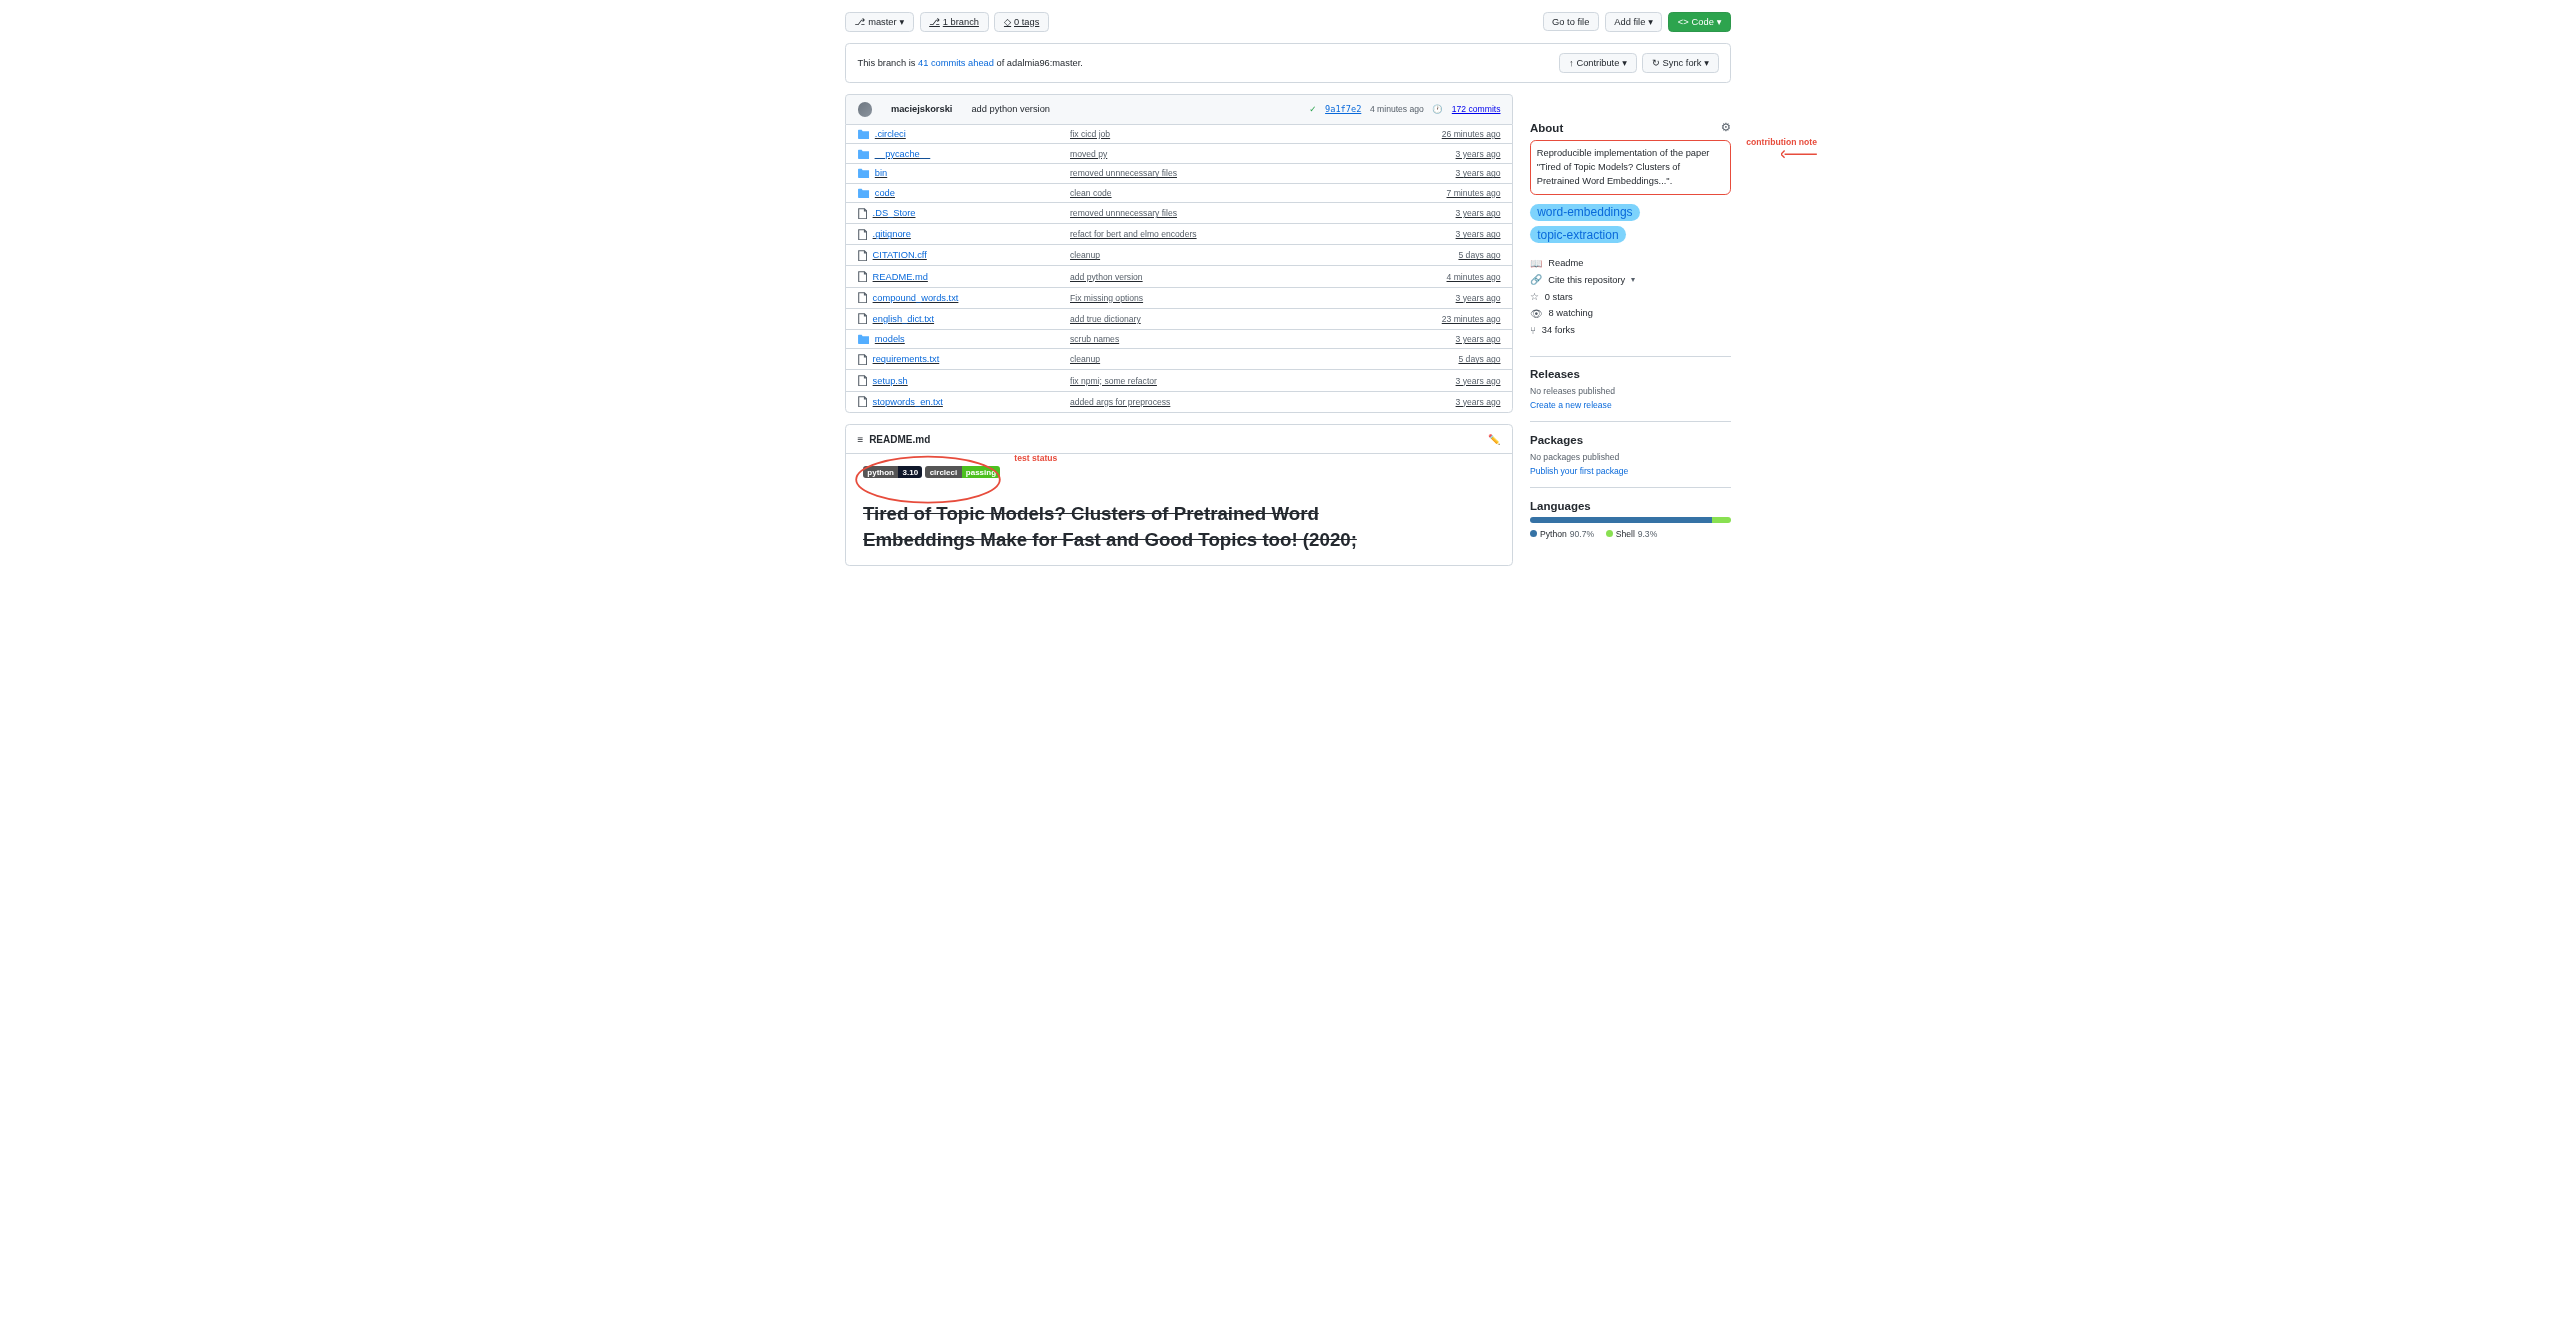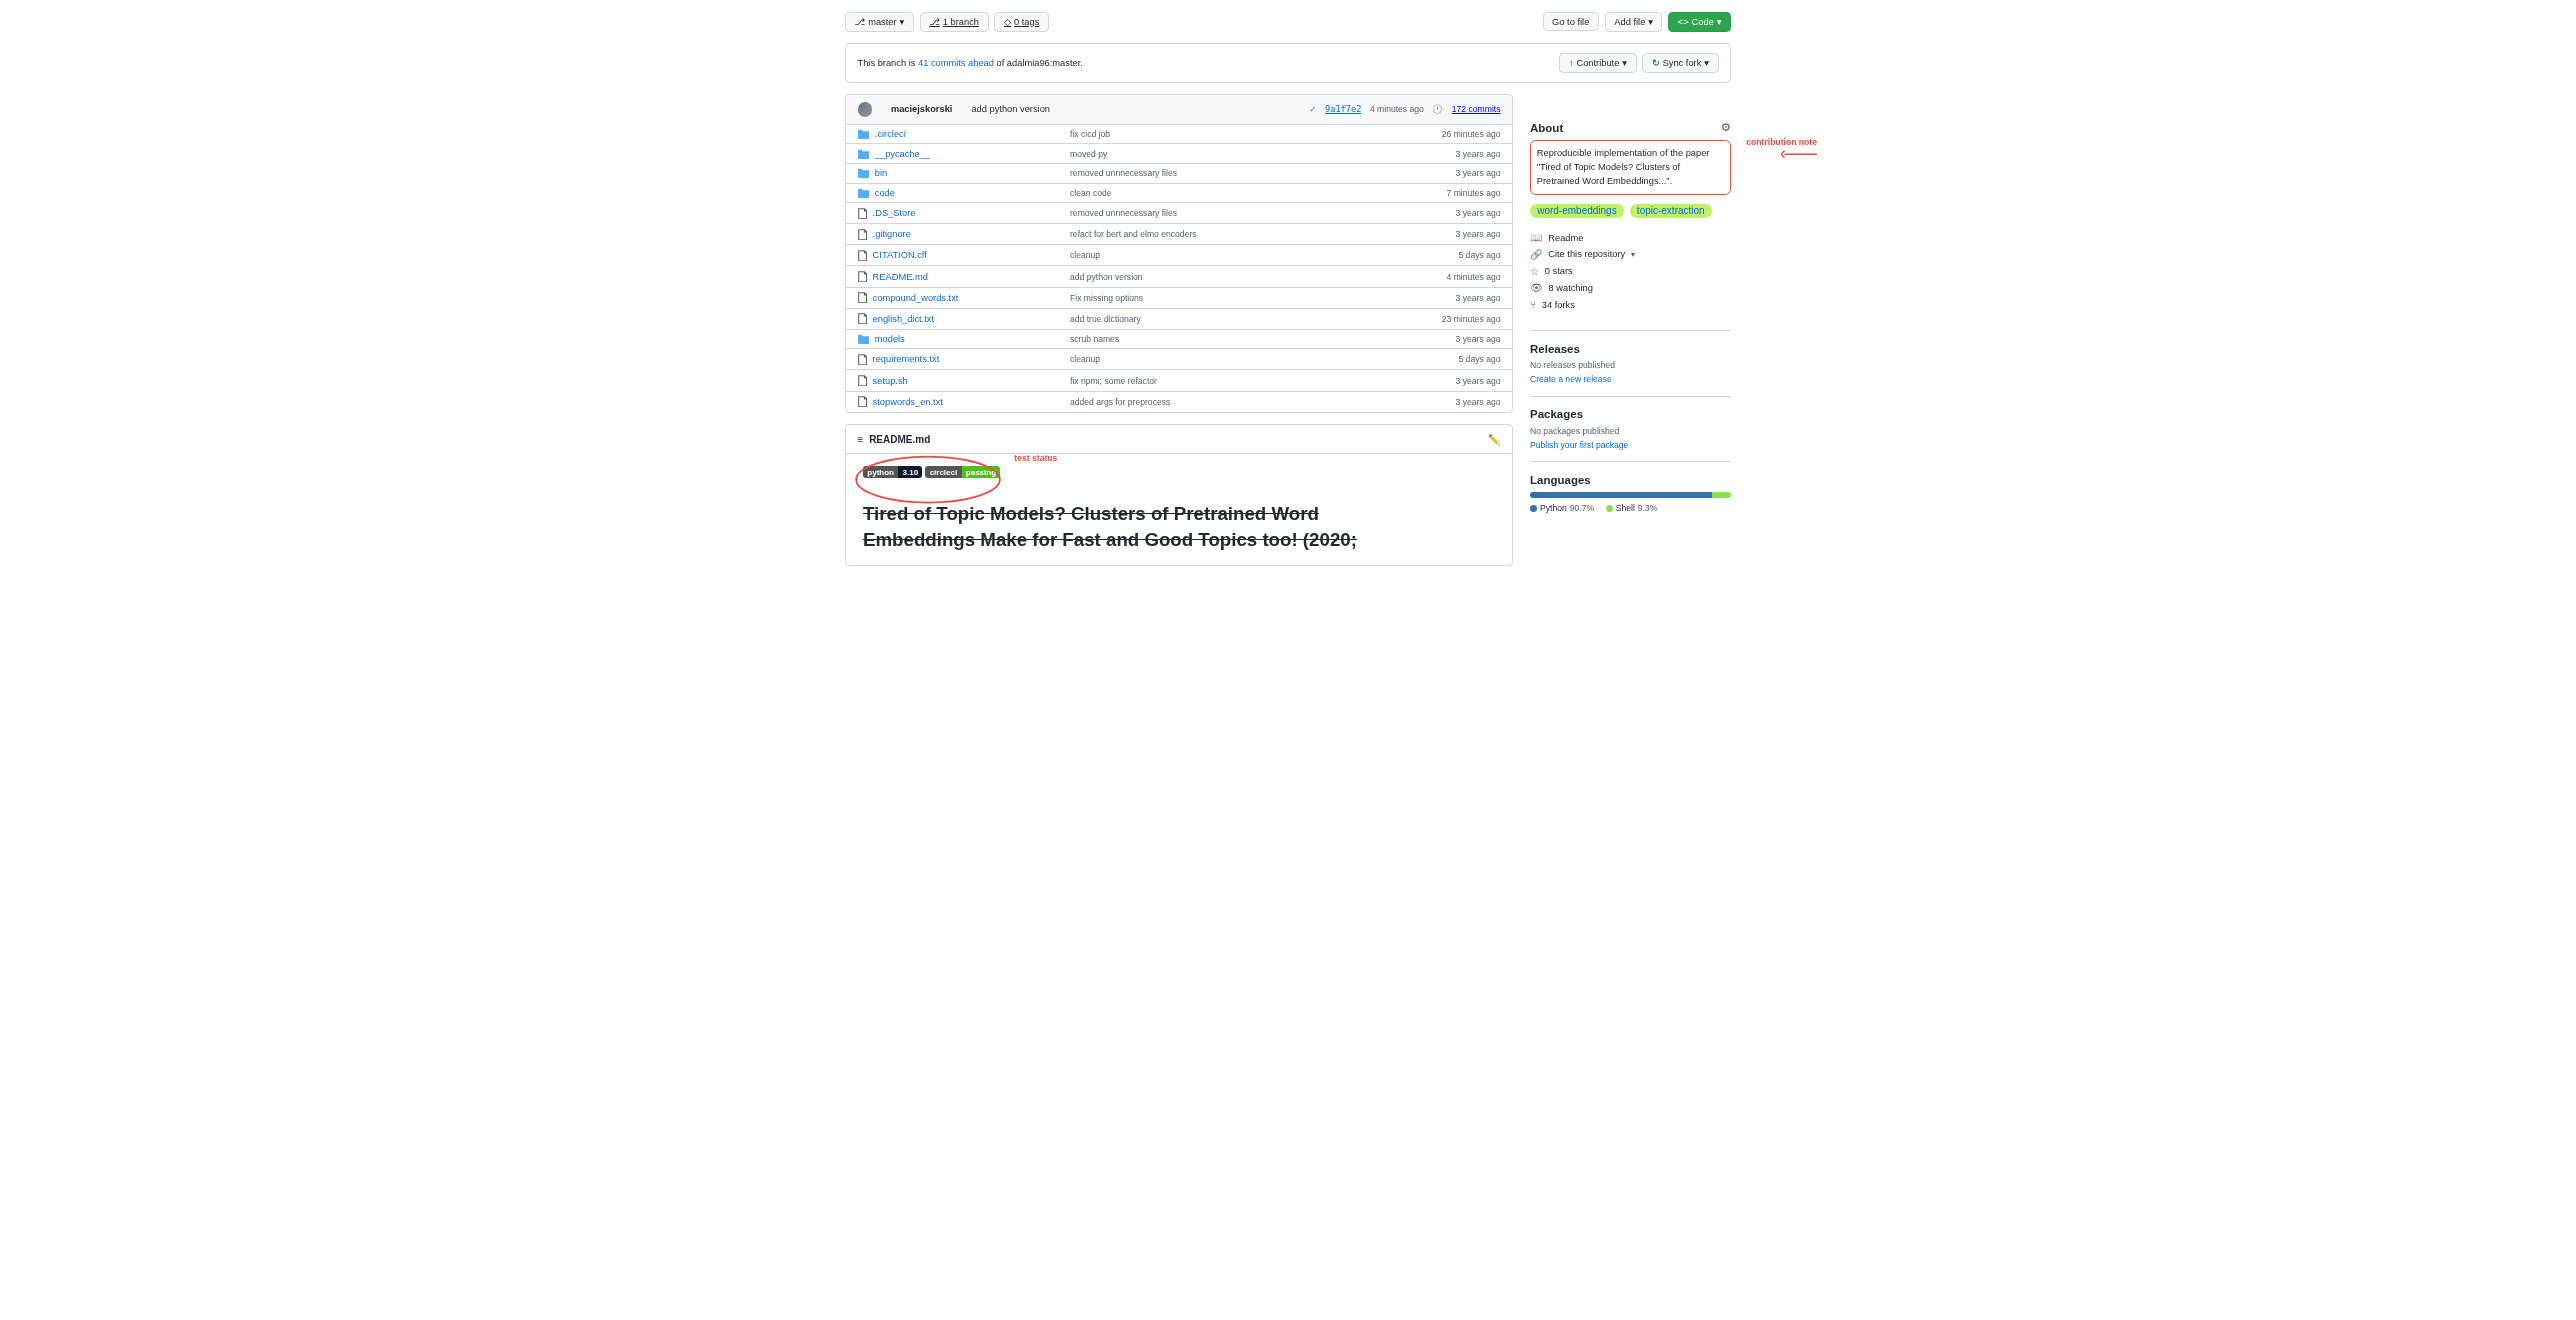--- a/index.html
+++ b/index.html
@@ -30,21 +30,21 @@
     .commit-bar { display: flex; align-items: center; justify-content: space-between; padding: 7.2px 11.5px; background: #f6f8fa; border: 0.7px solid #d0d7de; border-radius: 4.3px 4.3px 0 0; border-bottom: 0; }
     .commit-bar-left { display: flex; align-items: center; gap: 19px; }
     .avatar { width: 14.4px; height: 14.4px; border-radius: 50%; background: #6e7781; display: inline-block; flex-shrink: 0; }
     .commit-author { font-weight: 600; font-size: 9.3px; color: #24292f; }
     .commit-message { font-size: 9.3px; color: #24292f; }
     .commit-bar-right { display: flex; align-items: center; gap: 8.6px; font-size: 8.6px; color: #57606a; }
     .commit-hash { color: #0969da; font-family: monospace; font-size: 8.6px; }
     .check-icon { color: #2da44e; }
     
     
-    .file-table { border: 0.7px solid #d0d7de; border-radius: 0 0 4.3px 4.3px; }
+    .file-table { border: 0.7px solid #d0d7de; border-radius: 0 0 4.3px 4.3px; text-decoration: underline; }
     .file-row { display: grid; grid-template-columns: 201px 1fr 101px; align-items: center; border-top: 0.7px solid #d0d7de; padding: 4.3px 11.5px; gap: 11.5px; }
     .file-row:first-child { border-top: none; }
     .file-name { display: flex; align-items: center; gap: 5.8px; font-size: 9.3px; }
     .file-name a { color: #0969da; text-decoration: none; font-size: 9.3px; }
     .file-commit { font-size: 8.6px; color: #57606a; }
     .file-time { font-size: 8.6px; color: #57606a; text-align: right; }
     
     
     .readme-section { margin-top: 11.5px; border: 0.7px solid #d0d7de; border-radius: 4.3px; background: #fff; }
     .readme-header { display: flex; align-items: center; justify-content: space-between; padding: 8.6px 11.5px; border-bottom: 0.7px solid #d0d7de; }
@@ -60,21 +60,21 @@
     .readme-title { font-size: 18.7px; font-weight: 600; color: #24292f; line-height: 1.4; text-decoration: line-through; }
     
     
     .about-section { margin-bottom: 17px; }
     .about-header { display: flex; align-items: flex-end; justify-content: space-between; margin-bottom: 5.8px; margin-top: 26px; }
     .about-title { font-size: 11.5px; font-weight: 600; }
     .gear-icon { color: #57606a; cursor: pointer; font-size: 11.5px; }
     .about-desc { font-size: 9.3px; color: #24292f; margin-bottom: 8.6px; line-height: 1.5; }
     .about-desc.highlighted { border: 1.4px solid #e74c3c; border-radius: 5.8px; padding: 5.8px; }
     .tags-row { display: flex; gap: 5.8px; flex-wrap: wrap; margin-bottom: 11.5px; }
-    .topic-tag { background: #bef264; color: #0969da; border-radius: 14.4px; padding: 1.4px 7.2px; font-size: 10px; font-weight: 500; cursor: pointer; }
+    .topic-tag { background: #7dd3fc; color: #0969da; border-radius: 14.4px; padding: 1.4px 7.2px; font-size: 12px; font-weight: 500; cursor: pointer; }
     .sidebar-link { display: flex; align-items: center; gap: 5.8px; padding: 2.9px 0; font-size: 9.3px; color: #24292f; text-decoration: none; }
     .sidebar-link .link-icon { color: #57606a; font-size: 10px; }
     .sidebar-stat { display: flex; align-items: center; gap: 5.8px; padding: 2.9px 0; font-size: 9.3px; color: #57606a; }
     .sidebar-stat .stat-icon { font-size: 10px; }
     
     .divider { border: none; border-top: 0.7px solid #d0d7de; margin: 11.5px 0; }
     
     .section-title { font-size: 11.5px; font-weight: 600; margin-bottom: 5.8px; }
     .section-text { font-size: 8.6px; color: #57606a; margin-bottom: 2.9px; }
     .section-link { color: #0969da; font-size: 8.6px; text-decoration: none; }

